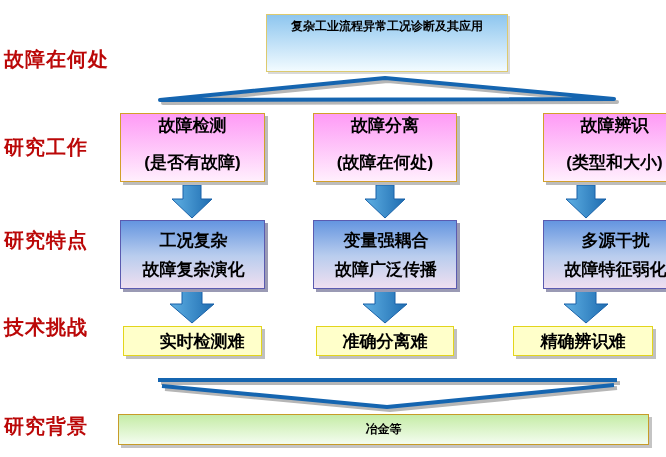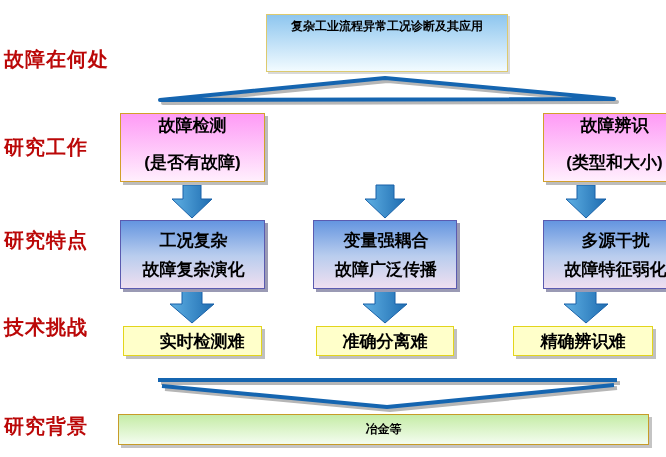--- a/index.html
+++ b/index.html
@@ -117,20 +117,24 @@
 
   <div class="box top-box">
     <span>复杂工业流程异常工况诊</span>
     <span>断及其应用</span>
   </div>
 
   <div class="box work-box b1">
     <span>故障检测</span>
     <span>(是否有故障)</span>
   </div>
+  <div class="box work-box b2">
+    <span>故障分离</span>
+    <span>(故障在何处)</span>
+  </div>
   <div class="box work-box b3">
     <span>故障辨识</span>
     <span>(类型和大小)</span>
   </div>
 
   <div class="box feature-box b1">
     <span>工况复杂</span>
     <span>故障复杂演化</span>
   </div>
   <div class="box feature-box b2">

